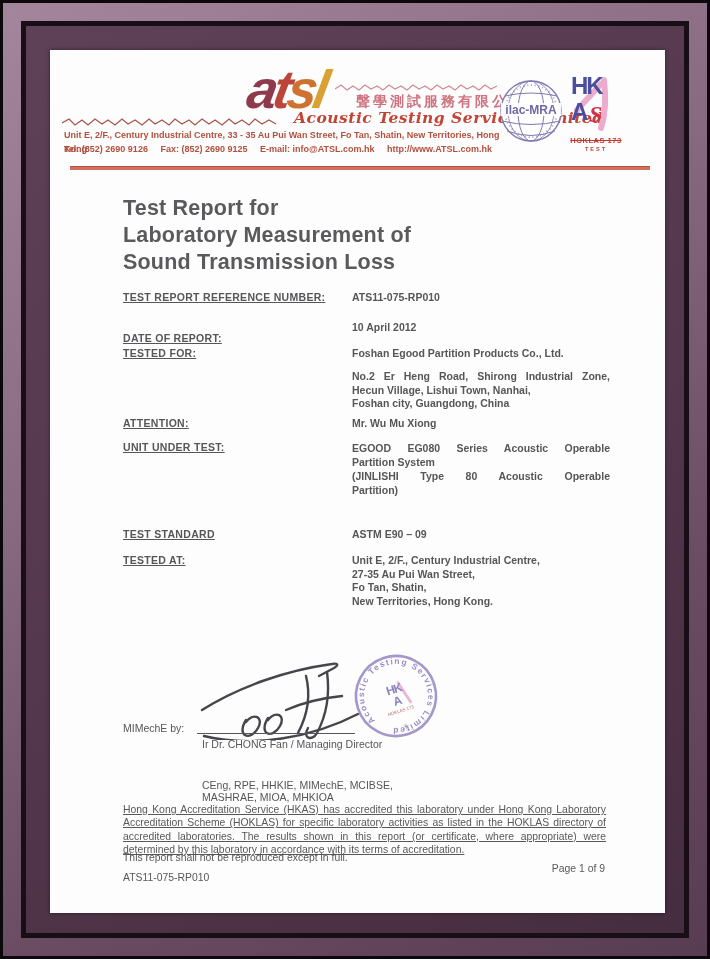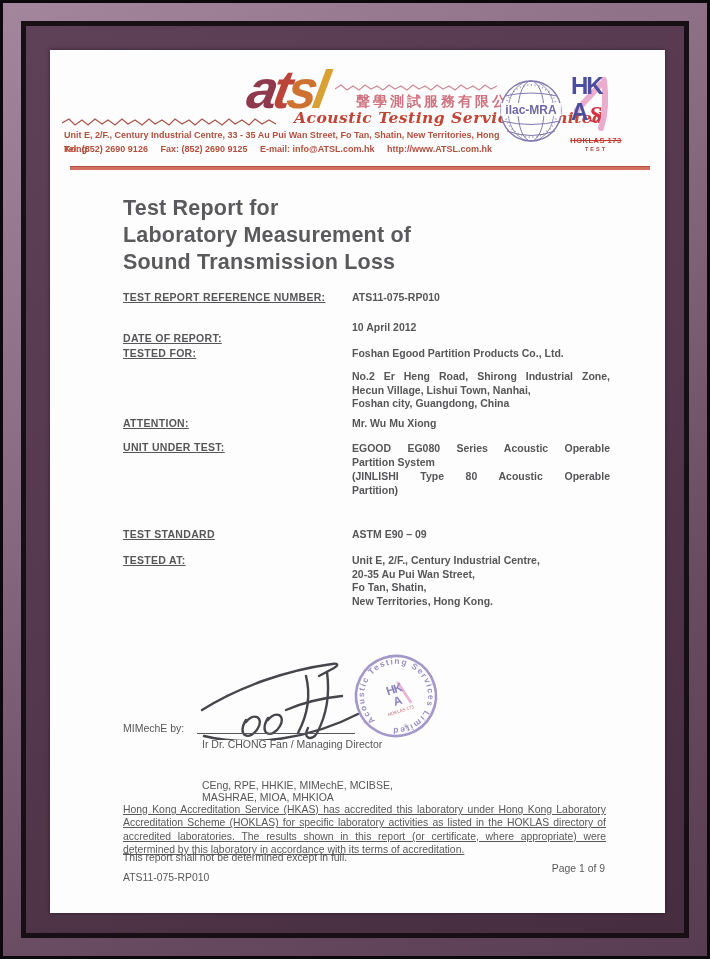--- a/index.html
+++ b/index.html
@@ -151,21 +151,21 @@
     <div>(JINLISHI Type 80 Acoustic Operable</div>
     <div>Partition)</div>
   </div>
 
   <div class="lbl" style="top:478px">TEST STANDARD</div>
   <div class="val" style="top:478px">ASTM E90 – 09</div>
 
   <div class="lbl" style="top:504px">TESTED AT:</div>
   <div class="val ml" style="top:504px">
     <div>Unit E, 2/F., Century Industrial Centre,</div>
-    <div>20-35 Au Pui Wan Street,</div>
+    <div>27-35 Au Pui Wan Street,</div>
     <div>Fo Tan, Shatin,</div>
     <div>New Territories, Hong Kong.</div>
   </div>
 
   <div class="approved-lbl">MIMechE by:</div>
 
   <svg class="sig-svg" width="178" height="100">
     <g fill="none" stroke="#45454b" stroke-width="2.4" stroke-linecap="round">
       <path d="M14 70 C52 46 100 30 144 24 C150 23 151 25 146 28 L131 36"></path>
       <path d="M58 80 C48 96 62 102 70 88 C76 77 66 72 58 82"></path>
@@ -199,17 +199,17 @@
   </div>
 
   <div class="sig-rule"></div>
   <div class="sig-name">Ir Dr. CHONG Fan / Managing Director</div>
   <div class="sig-quals">
     <div>CEng, RPE, HHKIE, MIMechE, MCIBSE,</div>
     <div>MASHRAE, MIOA, MHKIOA</div>
   </div>
 
   <div class="accred">Hong Kong Accreditation Service (HKAS) has accredited this laboratory under Hong Kong Laboratory Accreditation Scheme (HOKLAS) for specific laboratory activities as listed in the HOKLAS directory of accredited laboratories. The results shown in this report (or certificate, where appropriate) were determined by this laboratory in accordance with its terms of accreditation.</div>
-  <div class="repro">This report shall not be determined except in full.</div>
+  <div class="repro">This report shall not be reproduced except in full.</div>
   <div class="foot-ref">ATS11-075-RP010</div>
   <div class="foot-page">Page 1 of 9</div>
 
 </div>
 
 </body></html>

